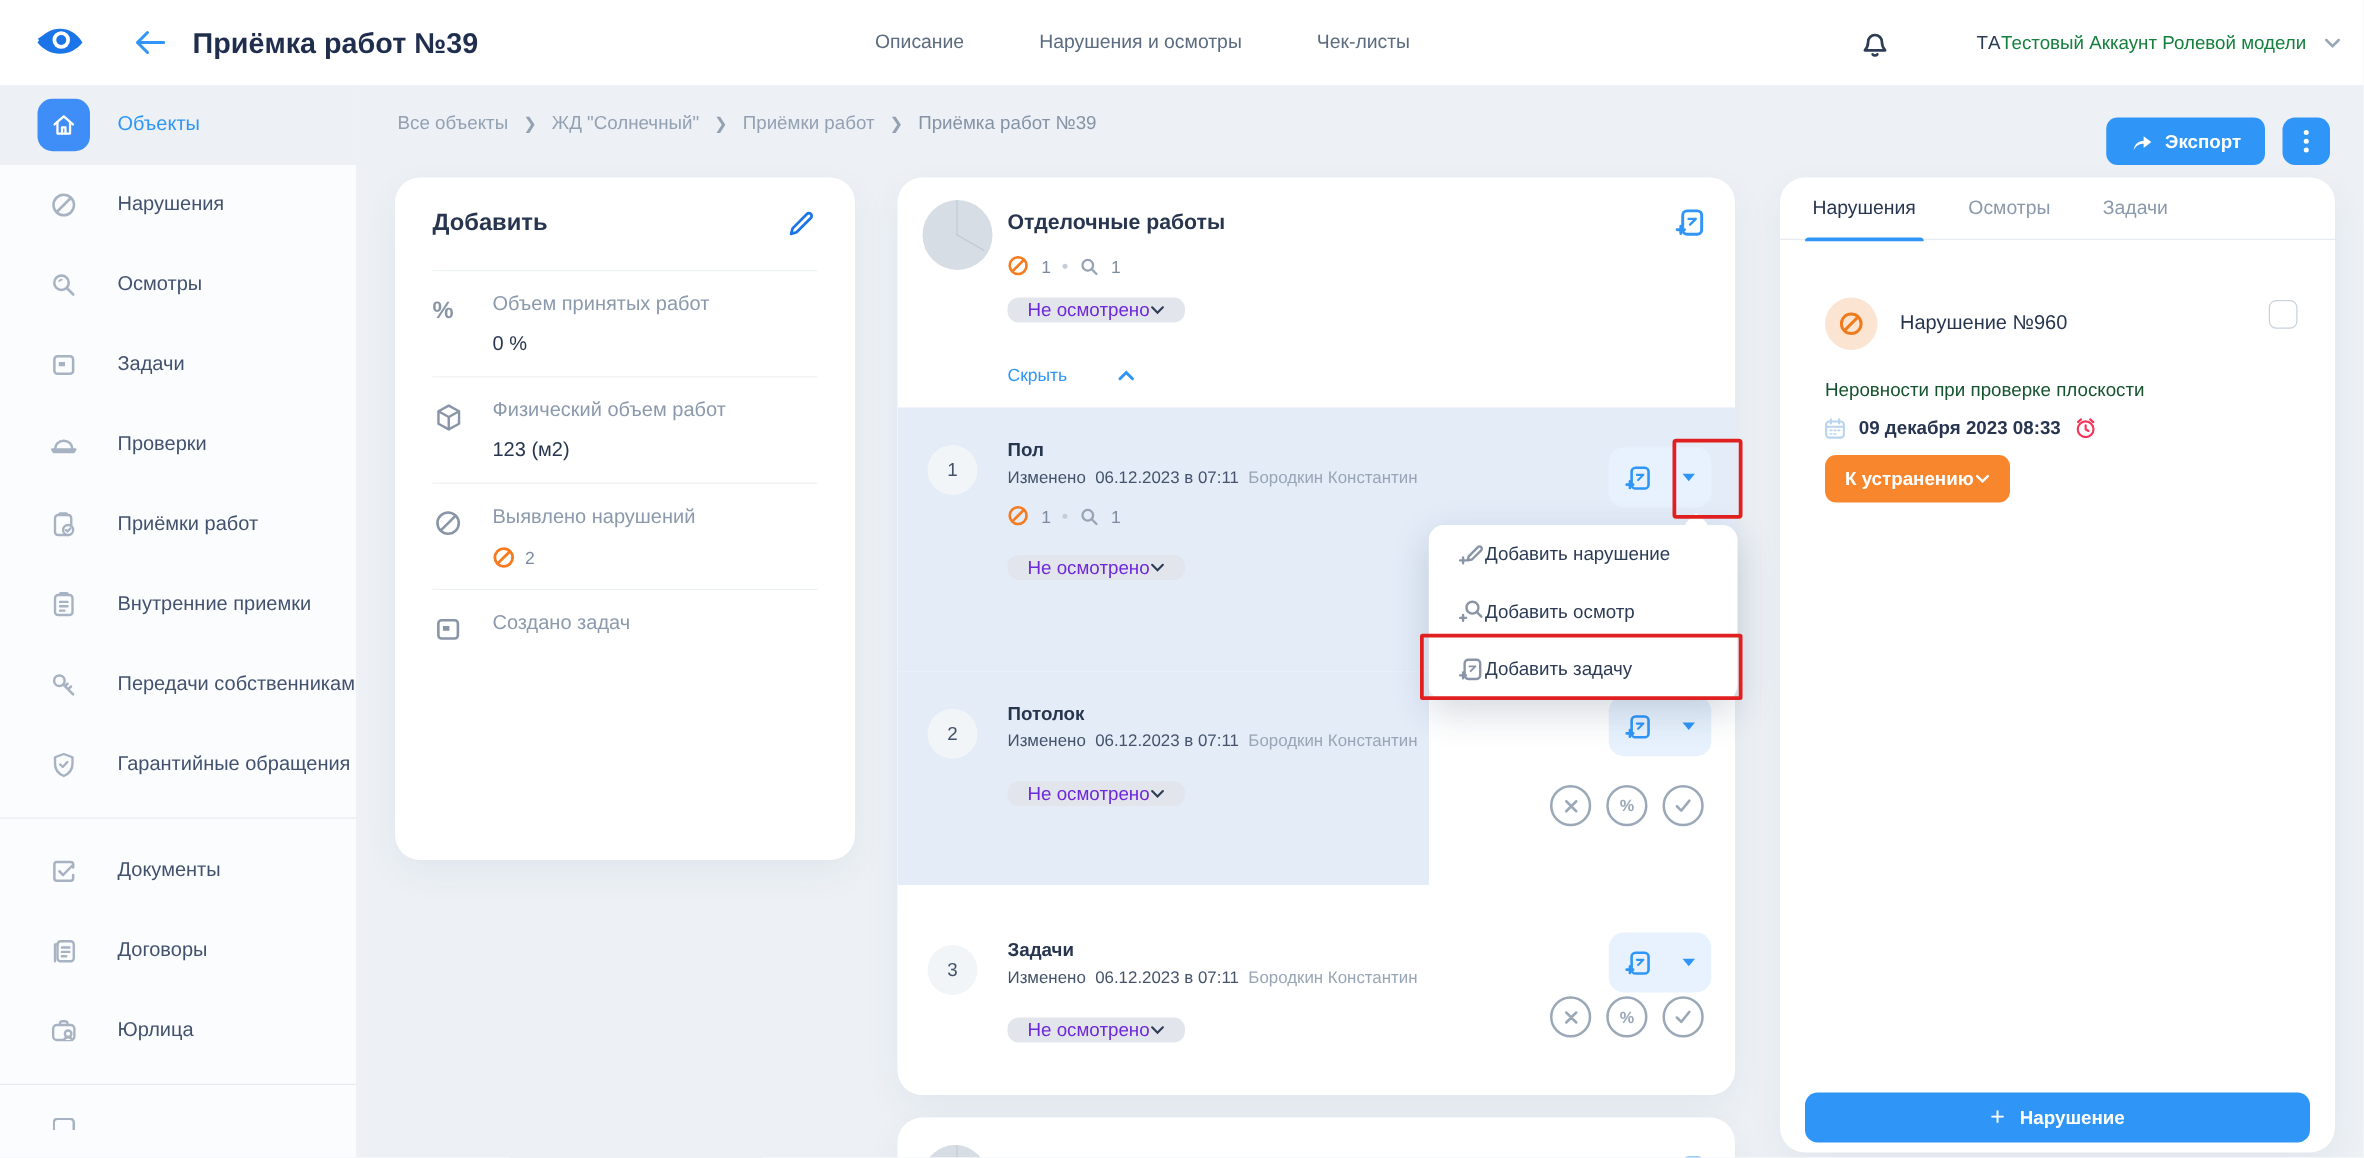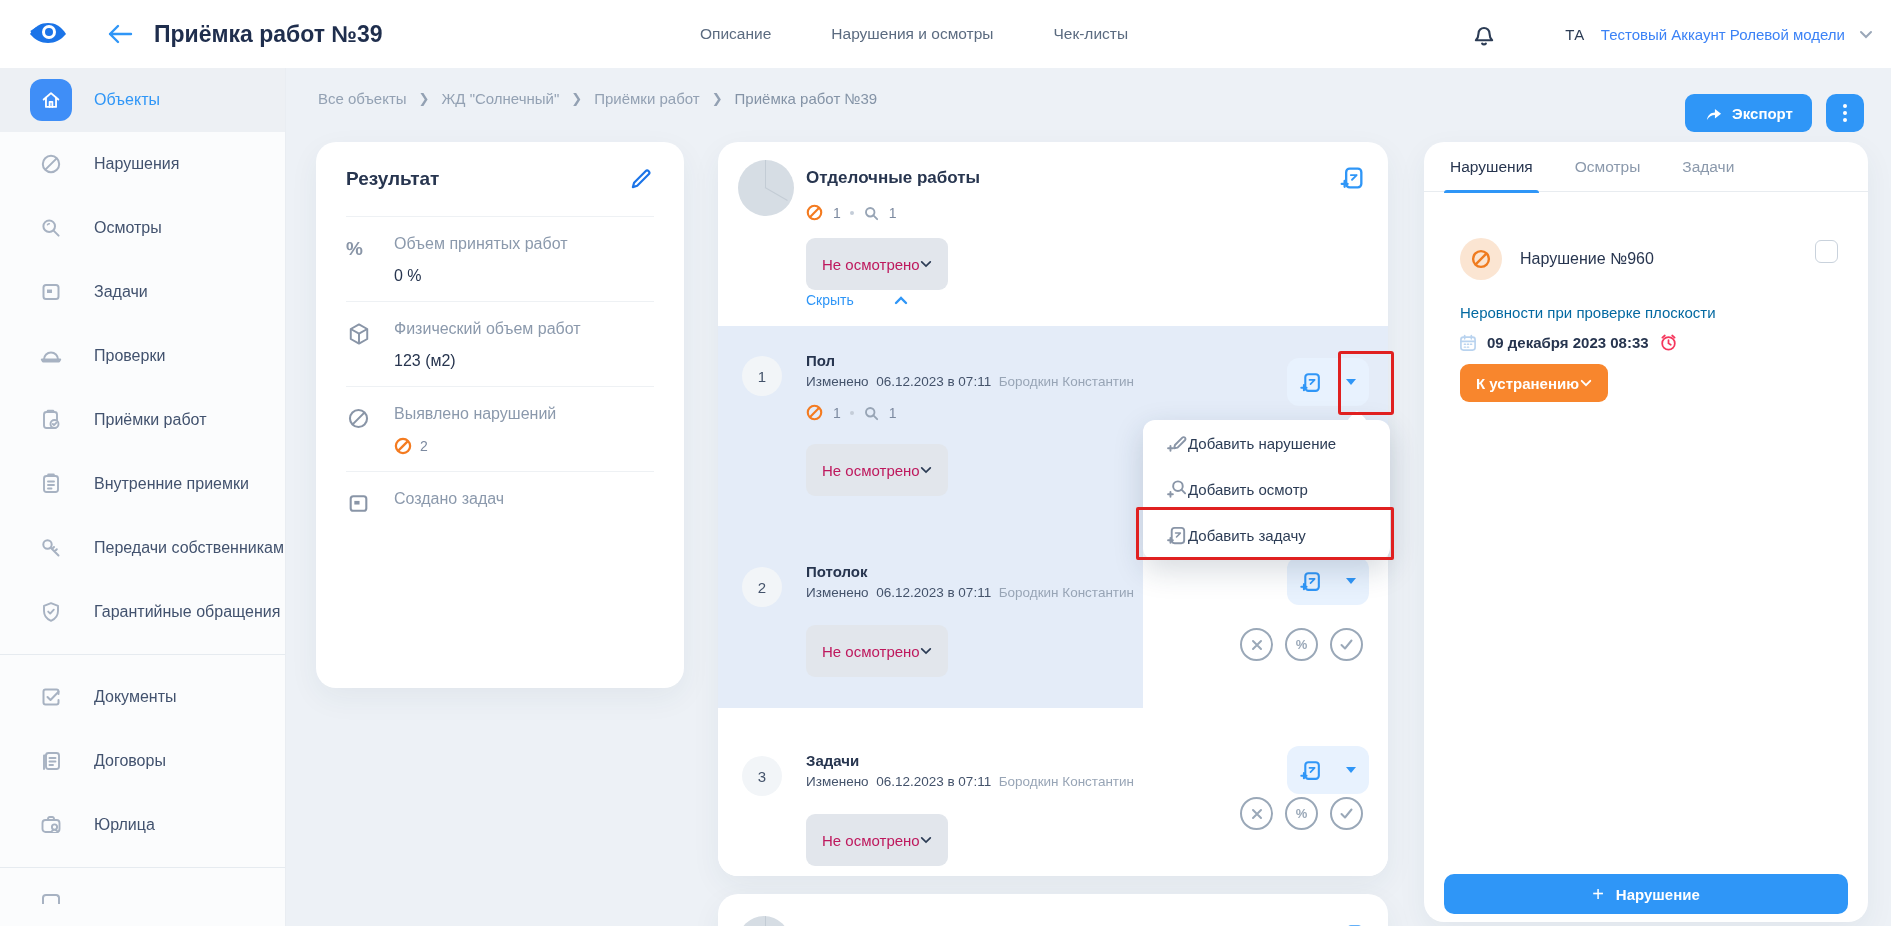--- a/index.html
+++ b/index.html
@@ -19,21 +19,21 @@
   
   .topbar{position:absolute;left:0;top:0;width:1891px;height:68px;background:#fff;display:flex;align-items:center;z-index:5;}
   .logo{margin-left:26px;width:44px;height:34px;display:flex;align-items:center;justify-content:center;}
   .back-btn{margin-left:34px;width:32px;height:32px;display:flex;align-items:center;justify-content:center;cursor:pointer;}
   .page-title{margin-left:18px;font-size:23px;font-weight:700;color:#1f2e4d;}
   .topnav{position:absolute;left:700px;top:0;height:68px;display:flex;align-items:center;gap:60px;}
   .topnav .nav-item{font-size:15.5px;color:#5b6b80;cursor:pointer;white-space:nowrap;}
   .top-right{position:absolute;right:18px;top:0;height:68px;display:flex;align-items:center;}
   .bell{width:30px;height:30px;margin-right:66px;}
   .initials{font-size:15px;color:#2c3c55;font-weight:400;letter-spacing:.5px;}
-  .user-name{font-size:15px;color:#3b82f6;margin-right:14px;white-space:nowrap;margin-left:16px;}
+  .user-name{font-size:15px;color:#15803d;margin-right:14px;white-space:nowrap;}
   .chev{display:inline-block;}
 
   
   .sidebar{position:absolute;left:0;top:68px;width:286px;height:858px;background:#fbfcfd;border-right:1px solid var(--border);z-index:4;}
   .side-item{display:flex;align-items:center;height:64px;padding-left:30px;cursor:pointer;}
   .side-item.active{background:#edf0f4;}
   .si-icon{width:42px;height:42px;display:flex;align-items:center;justify-content:center;color:var(--icon-gray);flex:none;}
   .side-item.active .si-icon{background:#3f8ef7;border-radius:12px;color:#fff;}
   .si-label{margin-left:22px;font-size:16px;color:#42526e;}
   .side-item.active .si-label{color:#2f96f7;}
@@ -72,21 +72,21 @@
   
   .work-card{left:718px;top:142px;width:670px;height:734px;z-index:1;overflow:hidden;}
   .wc-head{position:relative;height:184px;}
   .avatar{position:absolute;left:20px;top:18px;width:56px;height:56px;border-radius:50%;background:#d6dde4;overflow:hidden;}
   .avatar:after{content:"";position:absolute;left:27px;top:0;width:1px;height:28px;background:#c3ccd5;}
   .avatar:before{content:"";position:absolute;left:27px;top:27px;width:26px;height:1px;background:#c3ccd5;transform:rotate(30deg);transform-origin:left;}
   .wc-title{position:absolute;left:88px;top:26px;font-size:17px;font-weight:700;color:#27354f;}
   .counters{position:absolute;left:88px;top:62px;display:flex;align-items:center;gap:9px;}
   .dot-sep{width:4px;height:4px;border-radius:50%;background:#c4cdd8;}
   .mag-gray{width:17px;height:17px;color:#97a4b5;}
-  .status-pill{display:inline-flex;align-items:center;background:var(--pill-bg);border-radius:9px;height:52px;padding:0 16px;font-size:15px;color:#be185d;cursor:pointer;}
+  .status-pill{display:inline-flex;align-items:center;background:var(--pill-bg);border-radius:9px;height:20px;padding:0 16px;font-size:15px;color:#6d28d9;cursor:pointer;}
   .wc-pill{position:absolute;left:88px;top:96px;}
   .collapse-link{position:absolute;left:88px;top:150px;display:flex;align-items:center;gap:40px;color:var(--primary);font-size:14px;cursor:pointer;}
   .wc-add{position:absolute;right:22px;top:22px;width:28px;height:28px;color:var(--primary);cursor:pointer;}
 
   .wrow{position:relative;}
   .wrow .num{position:absolute;left:24px;top:30px;width:40px;height:40px;border-radius:50%;background:#f2f5f8;display:flex;align-items:center;justify-content:center;font-size:15px;color:#44536b;}
   .wrow .rtitle{position:absolute;left:88px;top:26px;font-size:15px;font-weight:700;color:#27354f;}
   .wrow .meta{position:absolute;left:88px;top:48px;font-size:13.5px;color:#44536b;white-space:nowrap;}
   .wrow .meta .author{color:#98a5b6;}
   .wrow .rcounters{position:absolute;left:88px;top:78px;display:flex;align-items:center;gap:9px;}
@@ -126,21 +126,21 @@
   
   .right-panel{left:1424px;top:142px;width:444px;height:780px;z-index:1;}
   .rp-tabs{display:flex;align-items:center;height:50px;border-bottom:1px solid #e8ecf0;padding-left:26px;gap:42px;}
   .rp-tab{font-size:15.5px;color:#8b99ac;height:50px;display:flex;align-items:center;position:relative;cursor:pointer;}
   .rp-tab.active{color:#27354f;}
   .rp-tab.active:after{content:"";position:absolute;left:-6px;right:-6px;bottom:-1px;height:3px;background:var(--primary);border-radius:3px 3px 0 0;}
   .vio-item{position:relative;padding:26px 26px 0 26px;}
   .vio-circle{position:absolute;left:36px;top:46px;width:42px;height:42px;border-radius:50%;background:#fbe5d2;display:flex;align-items:center;justify-content:center;color:#ef7b1f;}
   .vio-title{position:absolute;left:96px;top:58px;font-size:16px;color:#27354f;}
   .vio-checkbox{position:absolute;right:30px;top:48px;width:23px;height:23px;border:1.6px solid #c9d2dc;border-radius:6px;background:#fff;cursor:pointer;}
-  .vio-desc{position:absolute;left:36px;top:112px;font-size:15px;color:#0369a1;white-space:nowrap;}
+  .vio-desc{position:absolute;left:36px;top:112px;font-size:15px;color:#14532d;white-space:nowrap;}
   .vio-date{position:absolute;left:34px;top:140px;display:flex;align-items:center;gap:9px;}
   .vio-date .dtxt{font-size:15px;font-weight:700;color:#27354f;}
   .cal-icon{width:20px;height:20px;color:#b9d3ef;}
   .alarm-icon{width:21px;height:21px;color:#f5365c;}
   .vio-status{position:absolute;left:36px;top:172px;height:38px;padding:0 16px;background:var(--status-orange);border-radius:9px;border:none;color:#fff;font-size:15px;font-weight:700;display:flex;align-items:center;gap:1px;cursor:pointer;font-family:inherit;}
   .rp-add{position:absolute;left:20px;bottom:8px;width:404px;height:40px;background:var(--primary);border:none;border-radius:10px;color:#fff;font-size:15px;font-weight:700;display:flex;align-items:center;justify-content:center;gap:12px;cursor:pointer;font-family:inherit;}
   .plus-glyph{font-size:20px;font-weight:400;line-height:1;}
 
   svg{display:block;}
 </style>
@@ -332,21 +332,21 @@
   <button class="kebab-btn">
     <span class="kebab-dots">
         <i></i>
         <i></i>
         <i></i>
       </span>
   </button>
 
   <section class="card result-card">
     <div class="rc-head">
-      <span class="rc-title">Результат</span>
+      <span class="rc-title">Добавить</span>
       <span class="rc-edit">
         <svg width="26" height="26" viewBox="0 0 24 24" fill="none" stroke="currentColor" stroke-width="2" stroke-linecap="round" stroke-linejoin="round">
             <path d="M4.5 19.5 L5.6 15.4 L16.2 4.8 A2.05 2.05 0 0 1 19.1 7.7 L8.5 18.3 L4.5 19.5 Z"></path>
           </svg>
       </span>
     </div>
 
     <div class="rc-row">
       <span class="rc-ic pct-glyph">%</span>
       <div class="rc-body">

